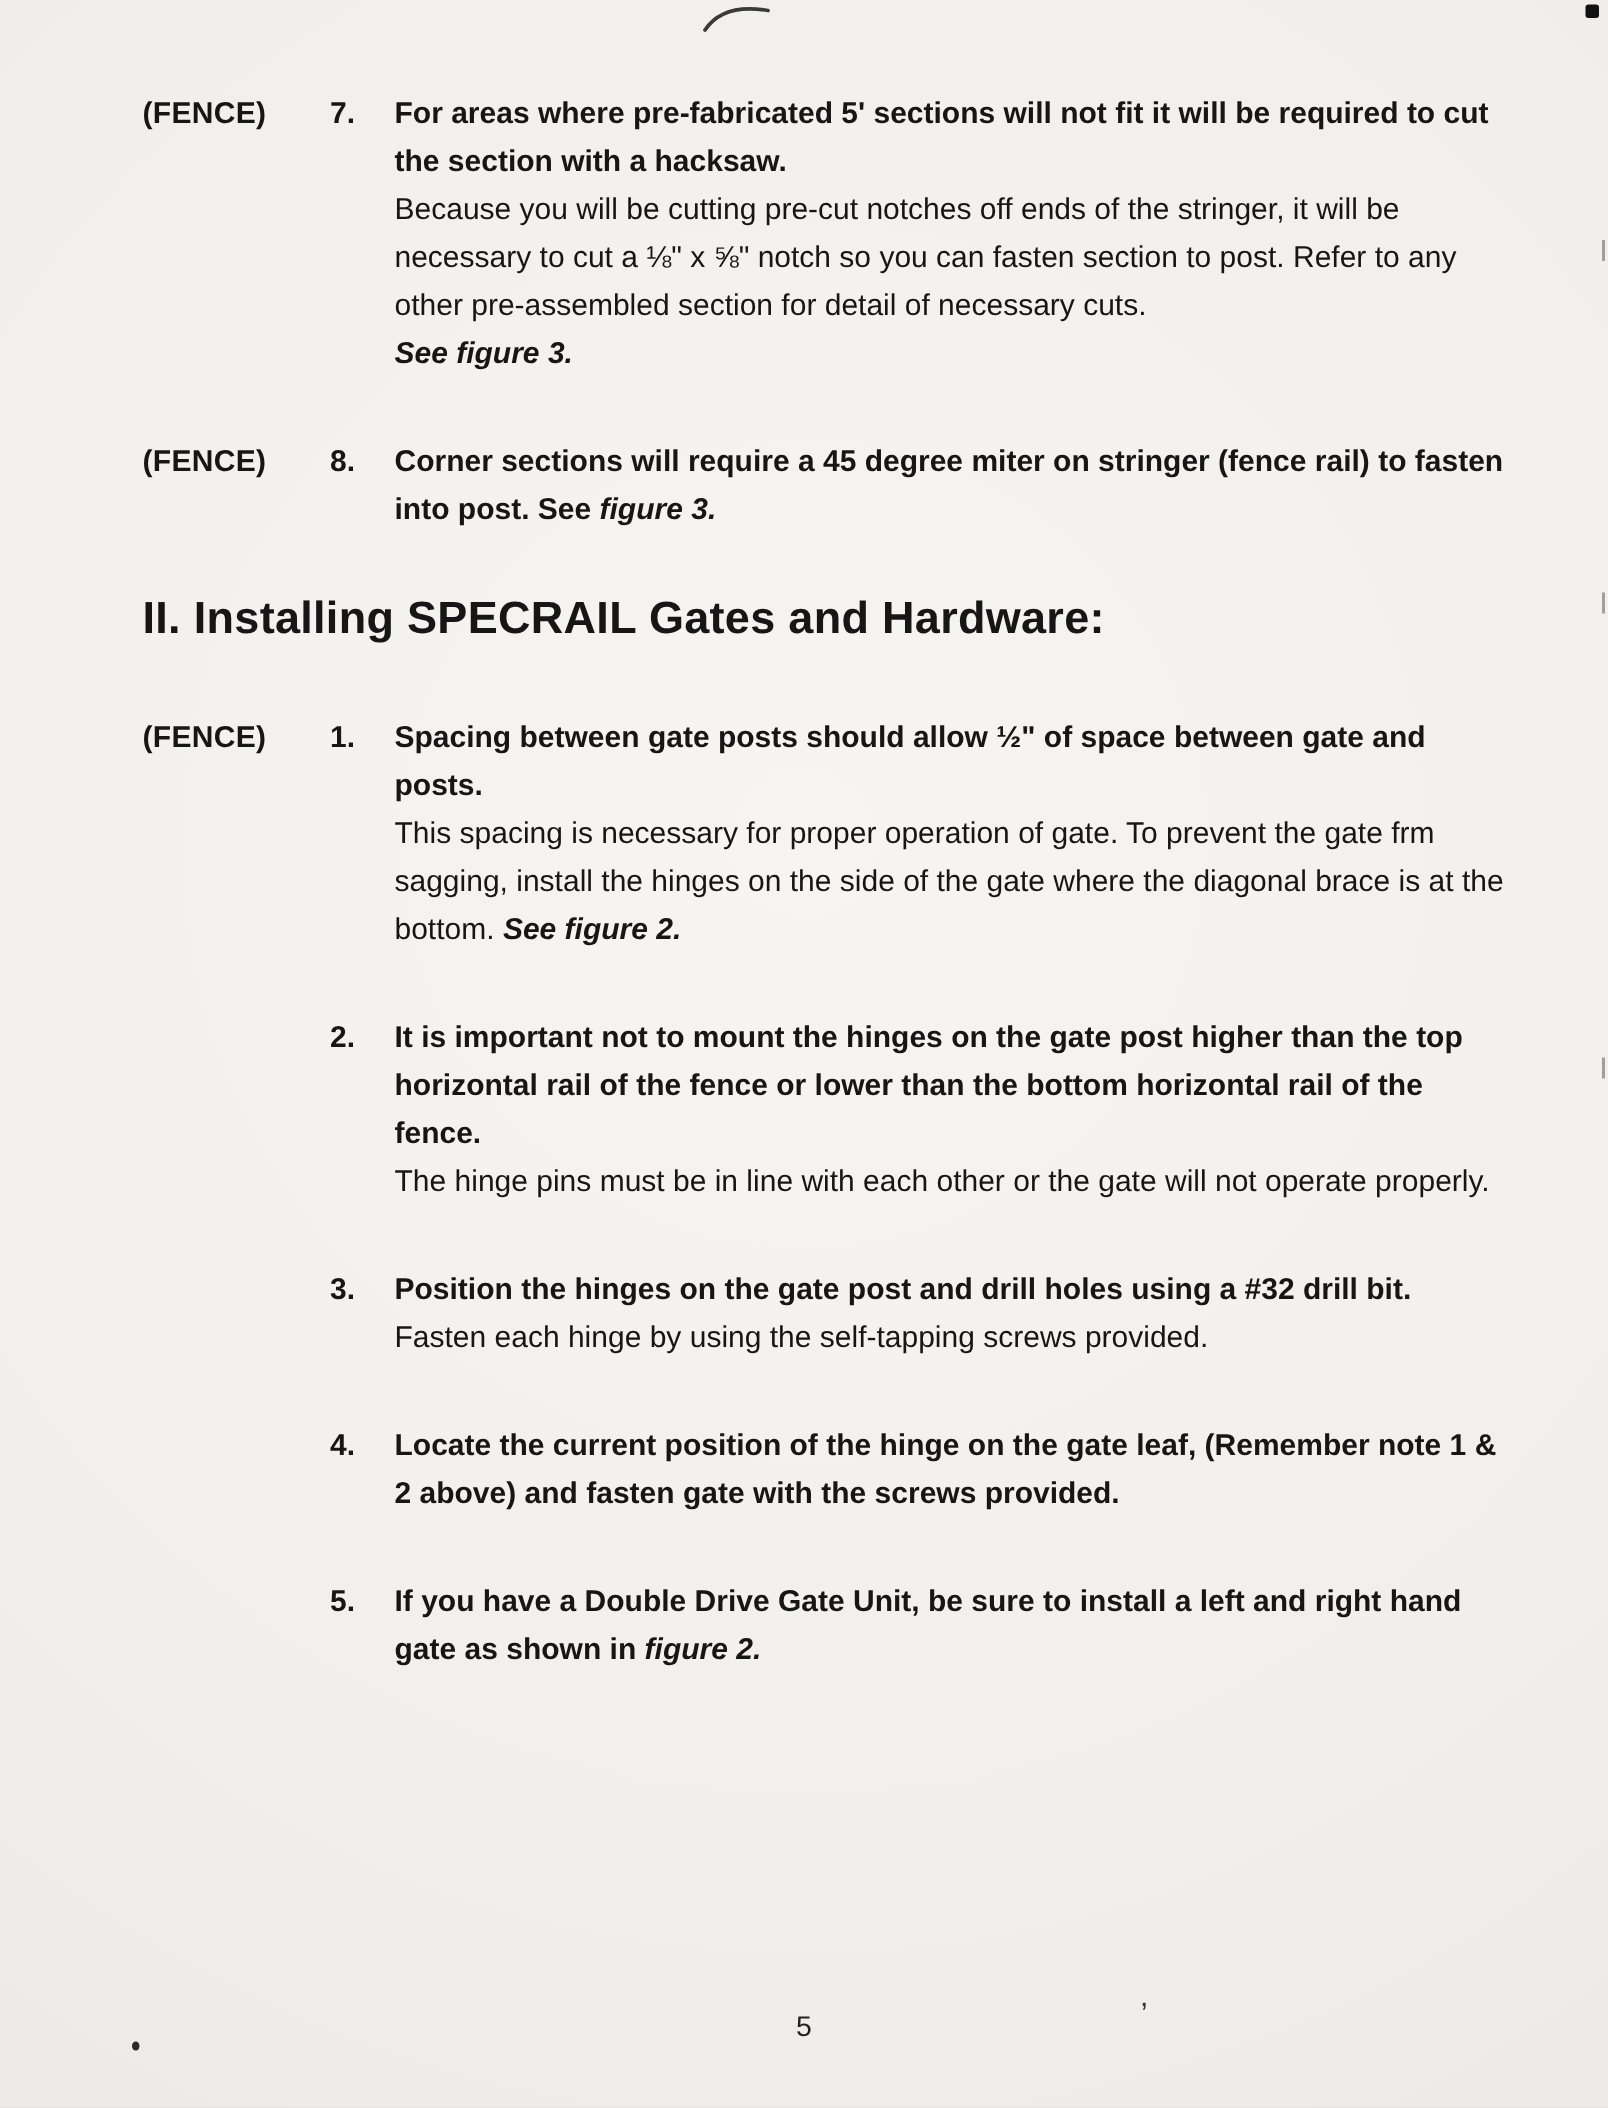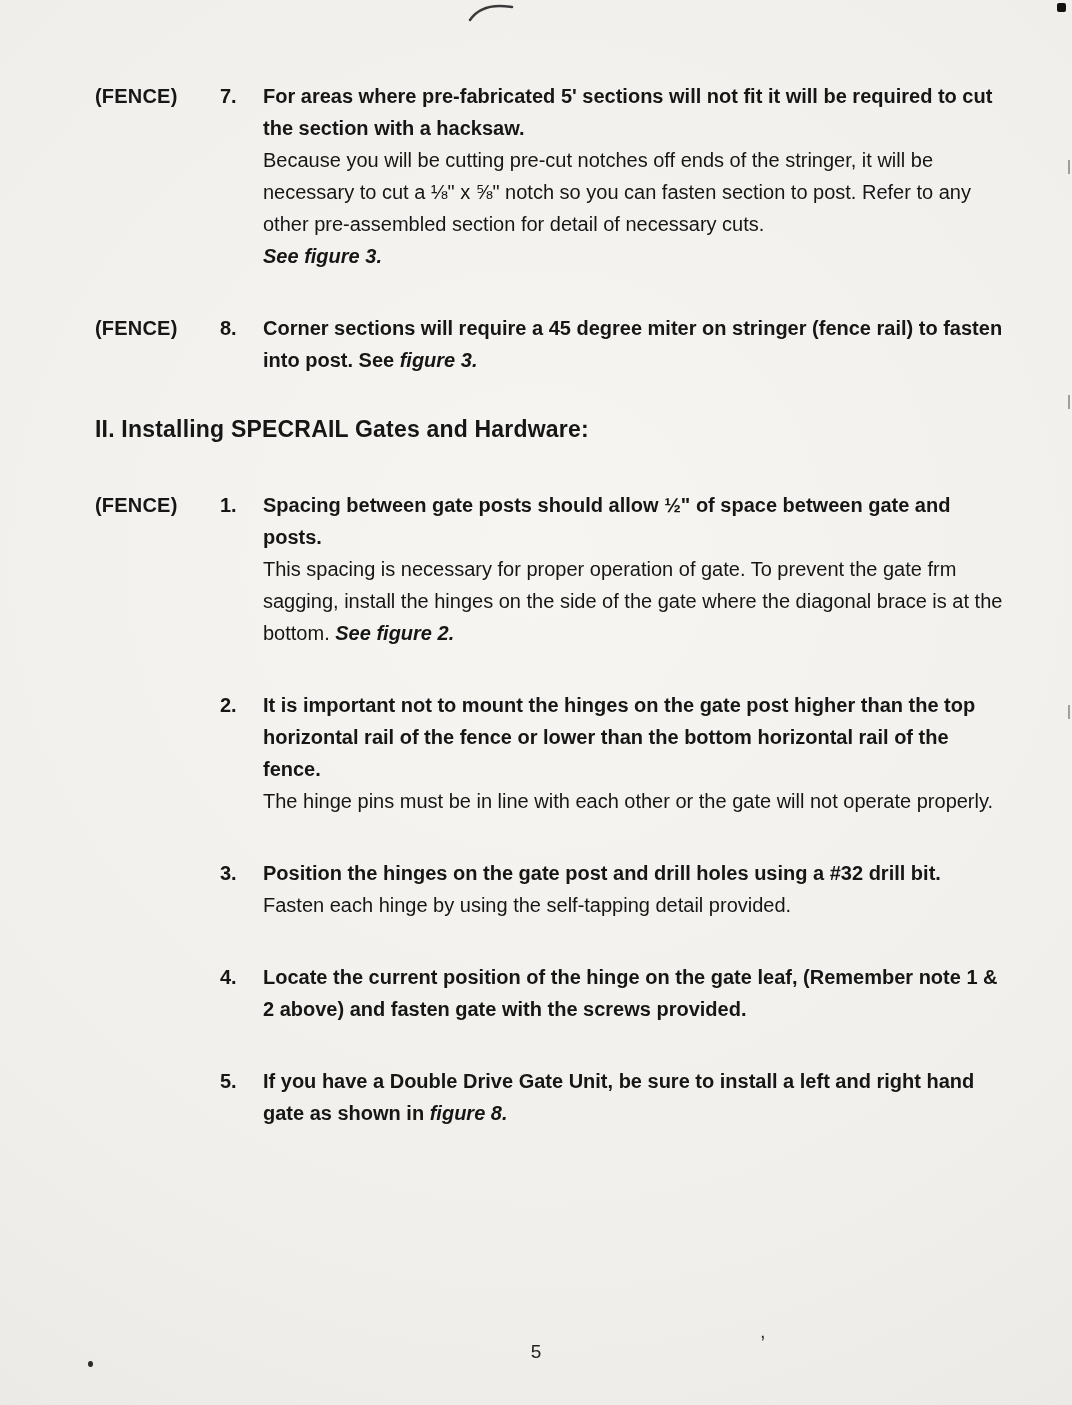--- a/index.html
+++ b/index.html
@@ -14,21 +14,21 @@
     height: 1405px;
     margin: 0 auto;
     background: #f3f2ee;
     background-image: radial-gradient(circle at 50% 40%, #f6f5f1 0%, #f0efeb 70%, #eceae6 100%);
     color: #161616;
     overflow: hidden;
     box-sizing: border-box;
   }
   .content {
     position: absolute;
-    top: 80px;
+    top: 60px;
     left: 0;
     right: 0;
     padding: 0 61px 0 95px;
     box-sizing: border-box;
   }
   .item {
     display: grid;
     grid-template-columns: 125px 43px 1fr;
     margin-bottom: 40px;
     font-size: 20px;
@@ -41,21 +41,21 @@
   .item-number {
     font-weight: 700;
   }
   .item-text { }
   .para { margin: 0; }
   .seg-b  { font-weight: 700; }
   .seg-r  { font-weight: 400; }
   .seg-i  { font-style: italic; font-weight: 700; }
   .seg-bi { font-style: italic; font-weight: 700; }
   .section-heading {
-    font-size: 23px;
+    font-size: 30px;
     font-weight: 700;
     margin: 22px 0 46px 0;
     letter-spacing: 0.2px;
   }
   .footer {
     position: absolute;
     bottom: 42px;
     left: 0;
     right: 0;
     text-align: center;
@@ -139,35 +139,35 @@
           <div class="item-text">
             <div class="para"><span class="seg-b">It is important not to mount the hinges on the gate post higher than the top horizontal rail of the fence or lower than the bottom horizontal rail of the fence.</span></div>
             <div class="para"><span class="seg-r">The hinge pins must be in line with each other or the gate will not operate properly.</span></div>
           </div>
         </div>
         <div class="item">
           <span class="item-label"></span>
           <span class="item-number">3.</span>
           <div class="item-text">
             <div class="para"><span class="seg-b">Position the hinges on the gate post and drill holes using a #32 drill bit.</span></div>
-            <div class="para"><span class="seg-r">Fasten each hinge by using the self-tapping detail provided.</span></div>
+            <div class="para"><span class="seg-r">Fasten each hinge by using the self-tapping screws provided.</span></div>
           </div>
         </div>
         <div class="item">
           <span class="item-label"></span>
           <span class="item-number">4.</span>
           <div class="item-text">
             <div class="para"><span class="seg-b">Locate the current position of the hinge on the gate leaf, (Remember note 1 &amp; 2 above) and fasten gate with the screws provided.</span></div>
           </div>
         </div>
         <div class="item">
           <span class="item-label"></span>
           <span class="item-number">5.</span>
           <div class="item-text">
-            <div class="para"><span class="seg-b">If you have a Double Drive Gate Unit, be sure to install a left and right hand gate as shown in </span><span class="seg-bi">figure 8.</span></div>
+            <div class="para"><span class="seg-b">If you have a Double Drive Gate Unit, be sure to install a left and right hand gate as shown in </span><span class="seg-bi">figure 2.</span></div>
           </div>
         </div>
       </div>
   </div>
 
   <div class="footer">
     <span>5</span>
   </div>
 
 </div>

